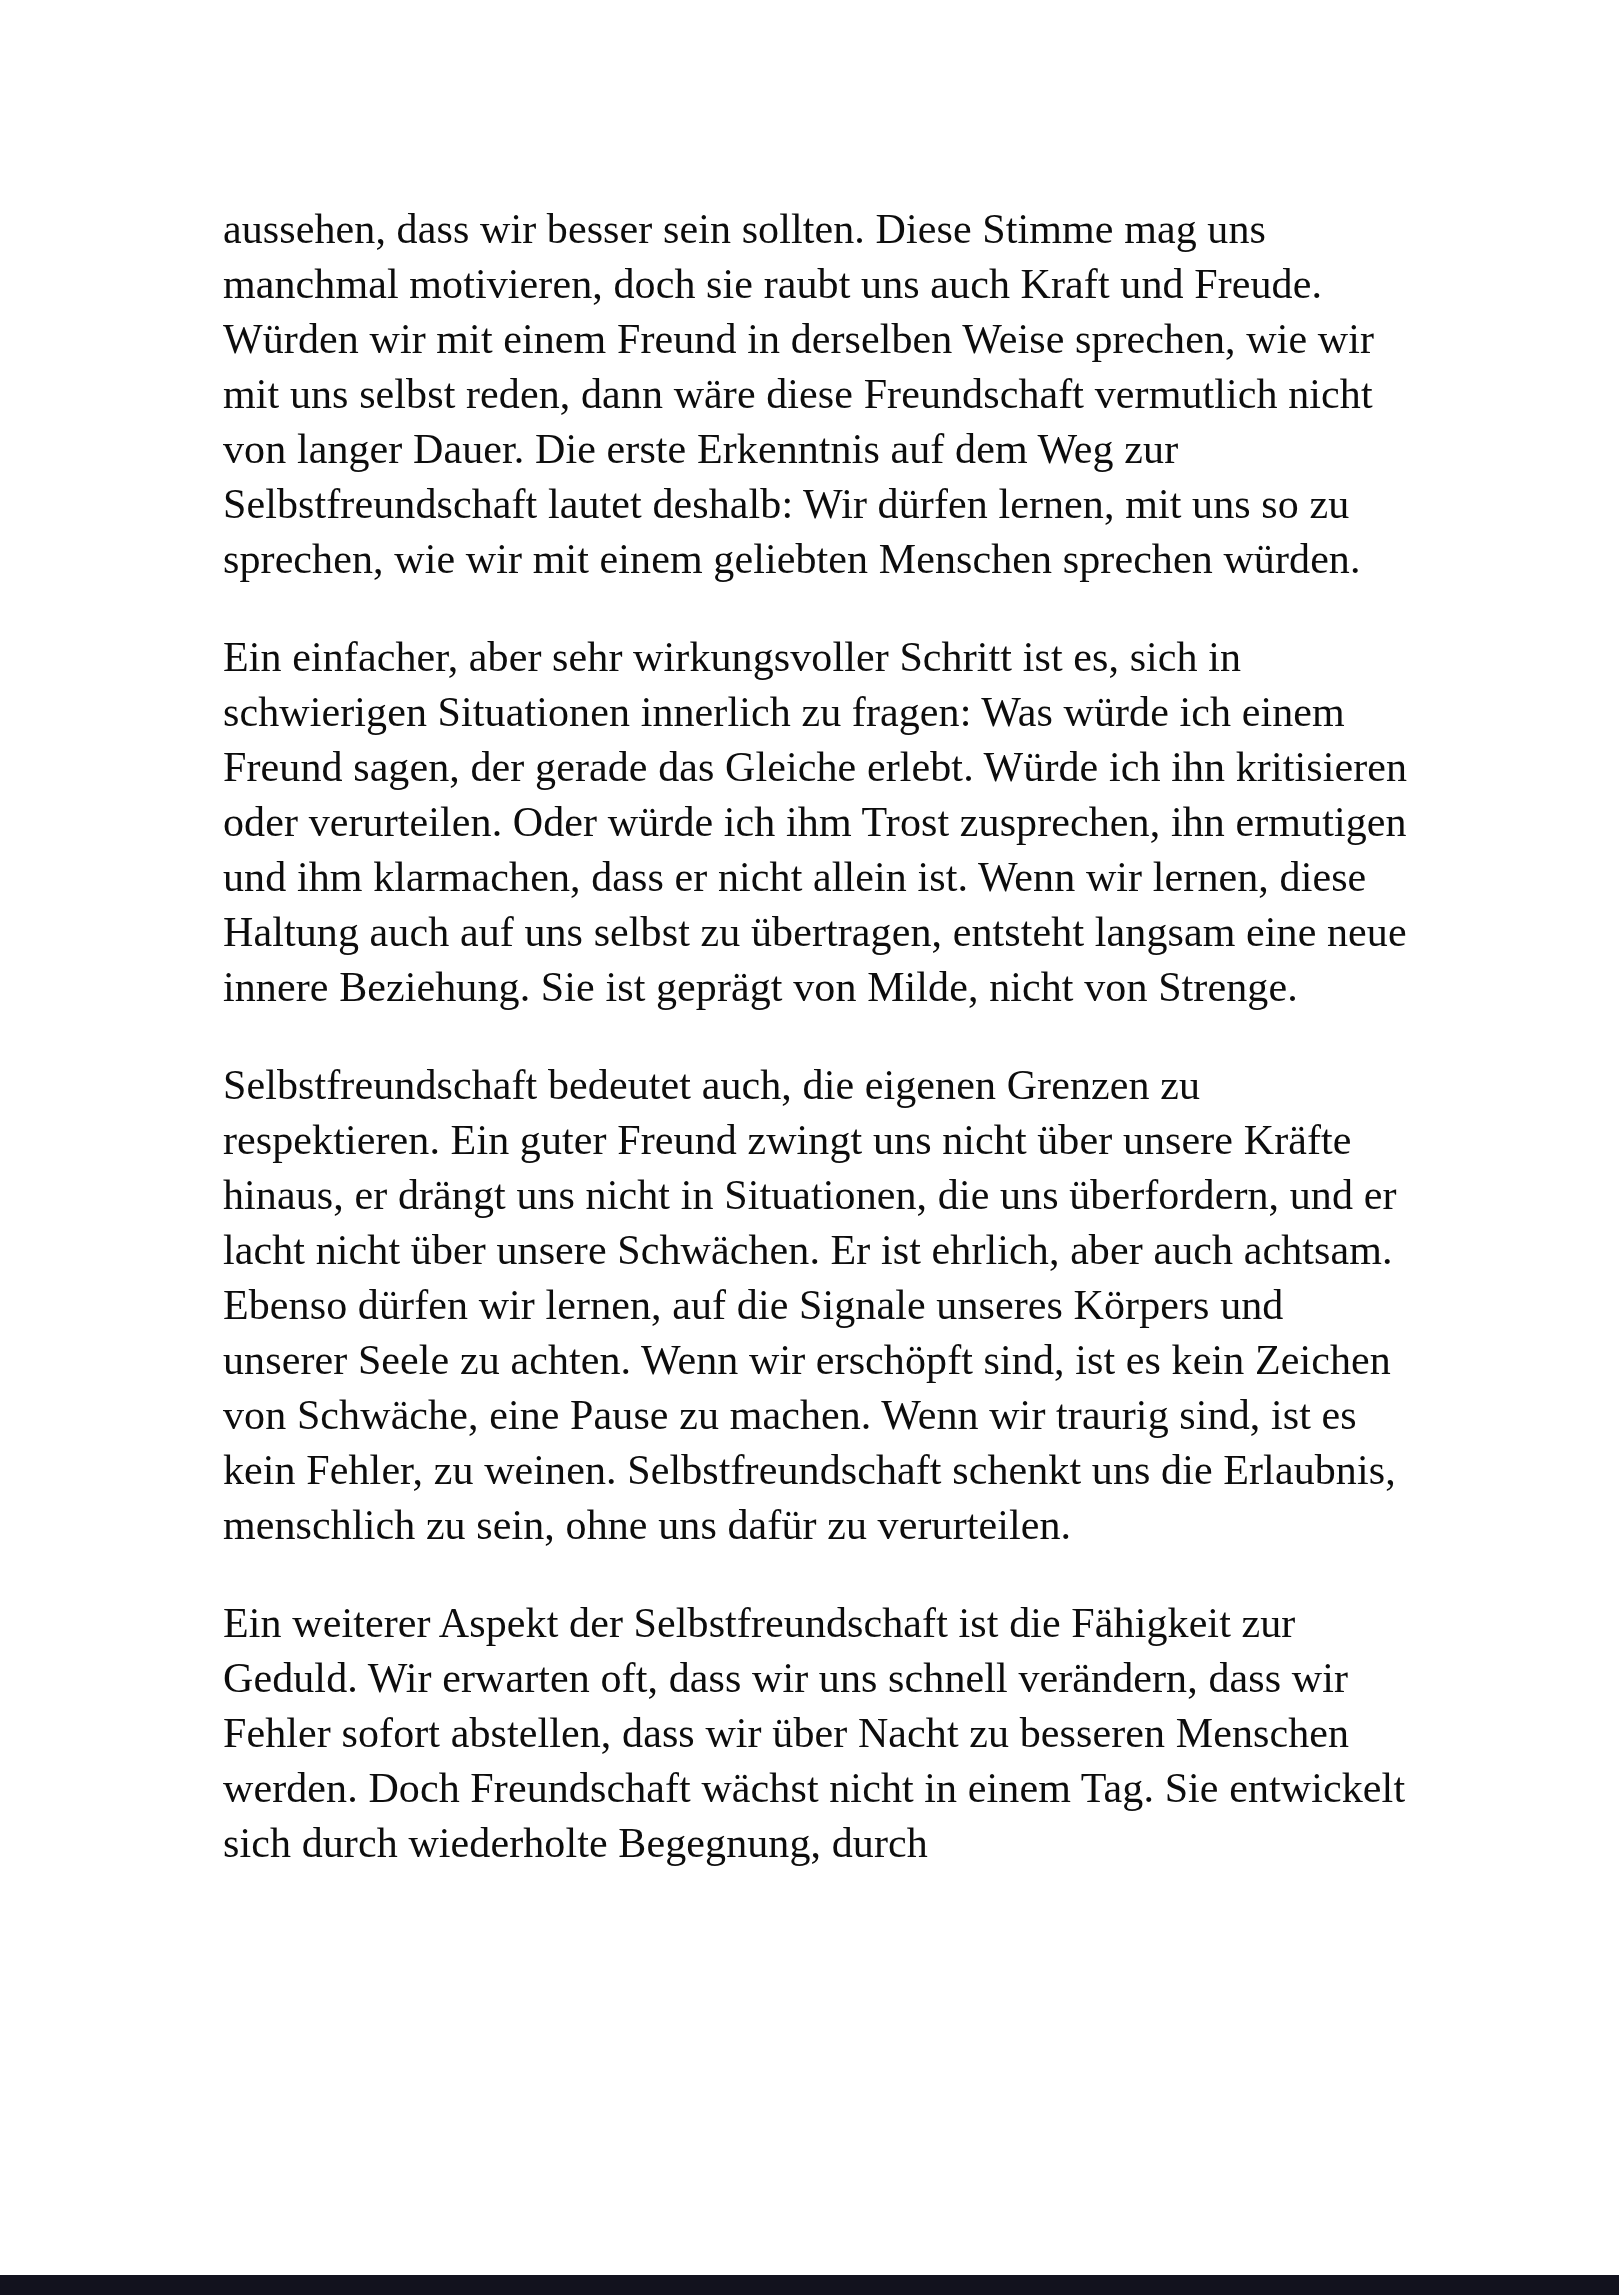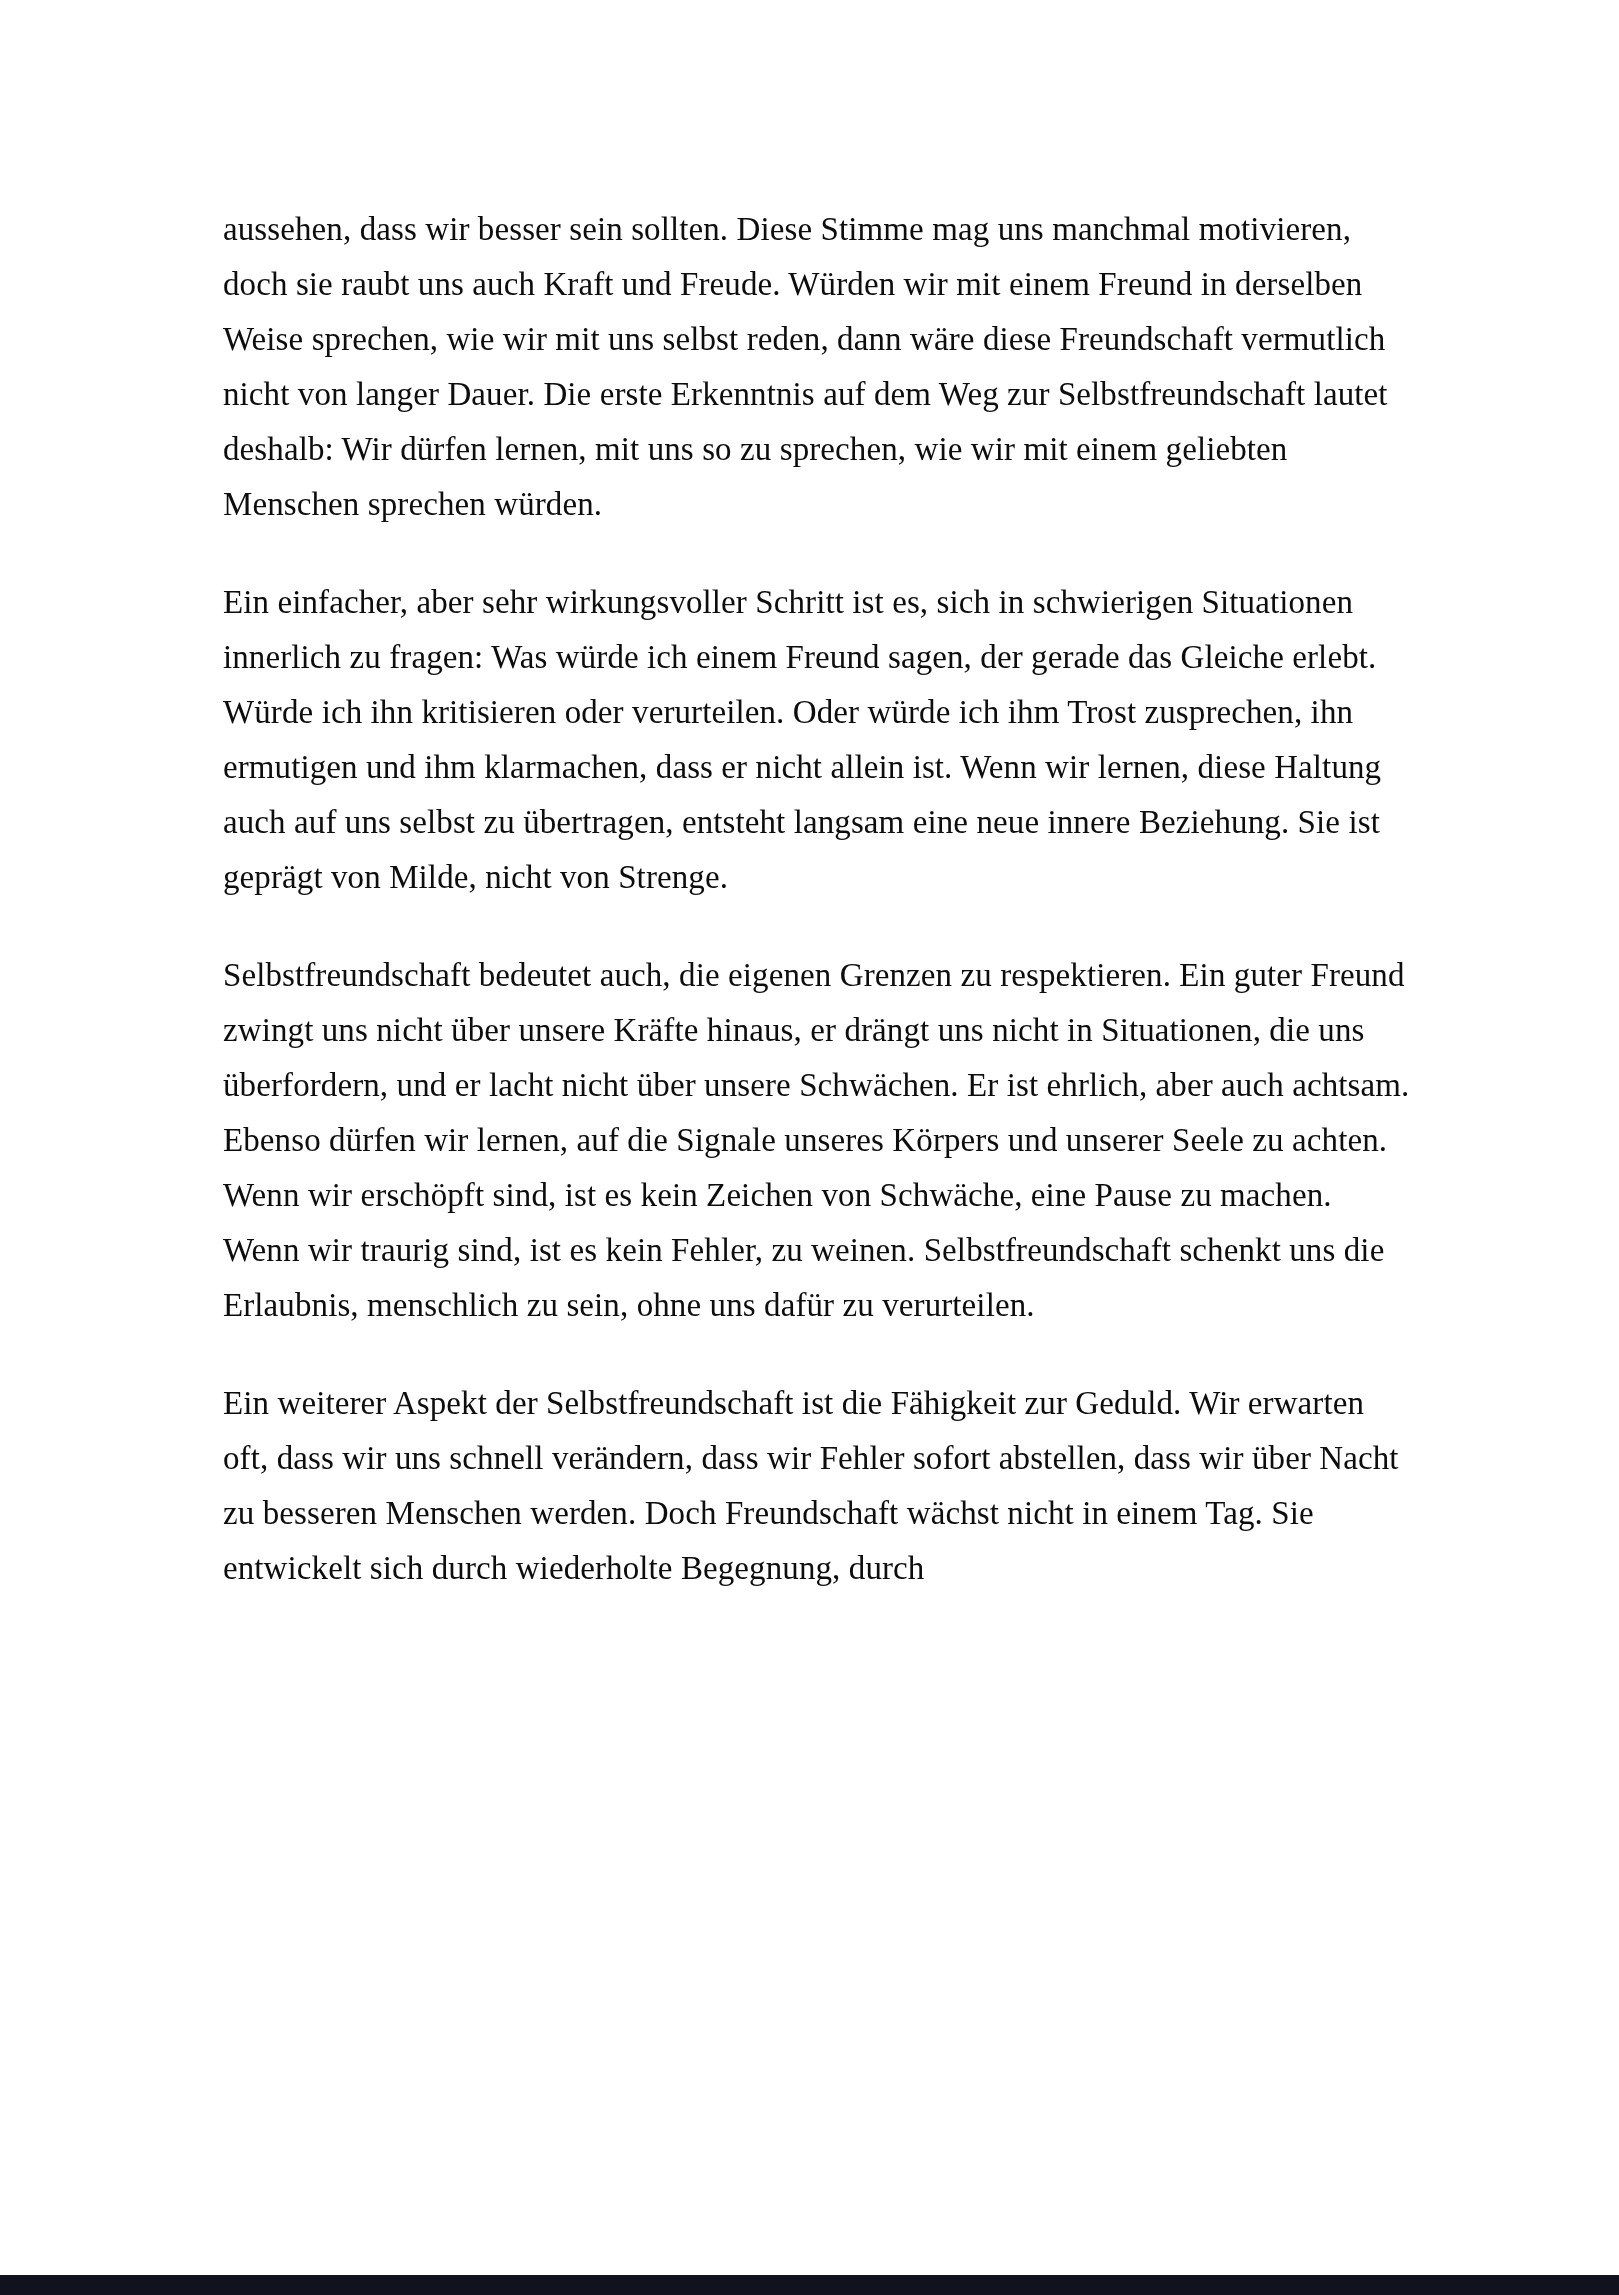--- a/index.html
+++ b/index.html
@@ -20,21 +20,21 @@
     background: #ffffff;
   }
   .content {
     position: absolute;
     left: 223px;
     top: 202px;
     width: 1188px;
     color: #0d0d0d;
   }
   .content p {
-    font-size: 33px;
+    font-size: 42px;
     line-height: 55px;
     margin: 0 0 43px 0;
     letter-spacing: 0.1px;
     text-align: left;
   }
   .footer-bar {
     position: absolute;
     left: 0;
     bottom: 0;
     width: 100%;

